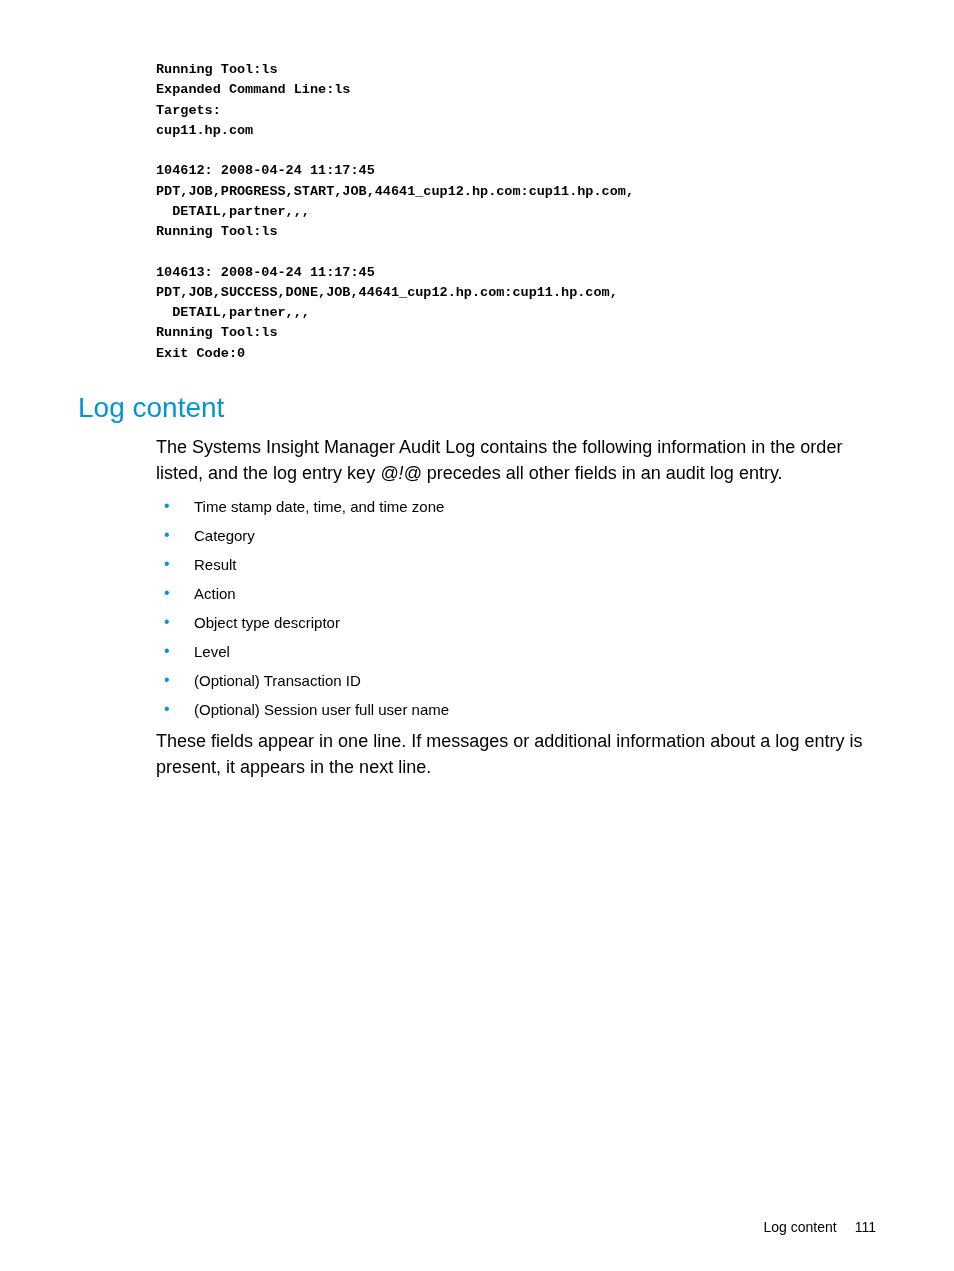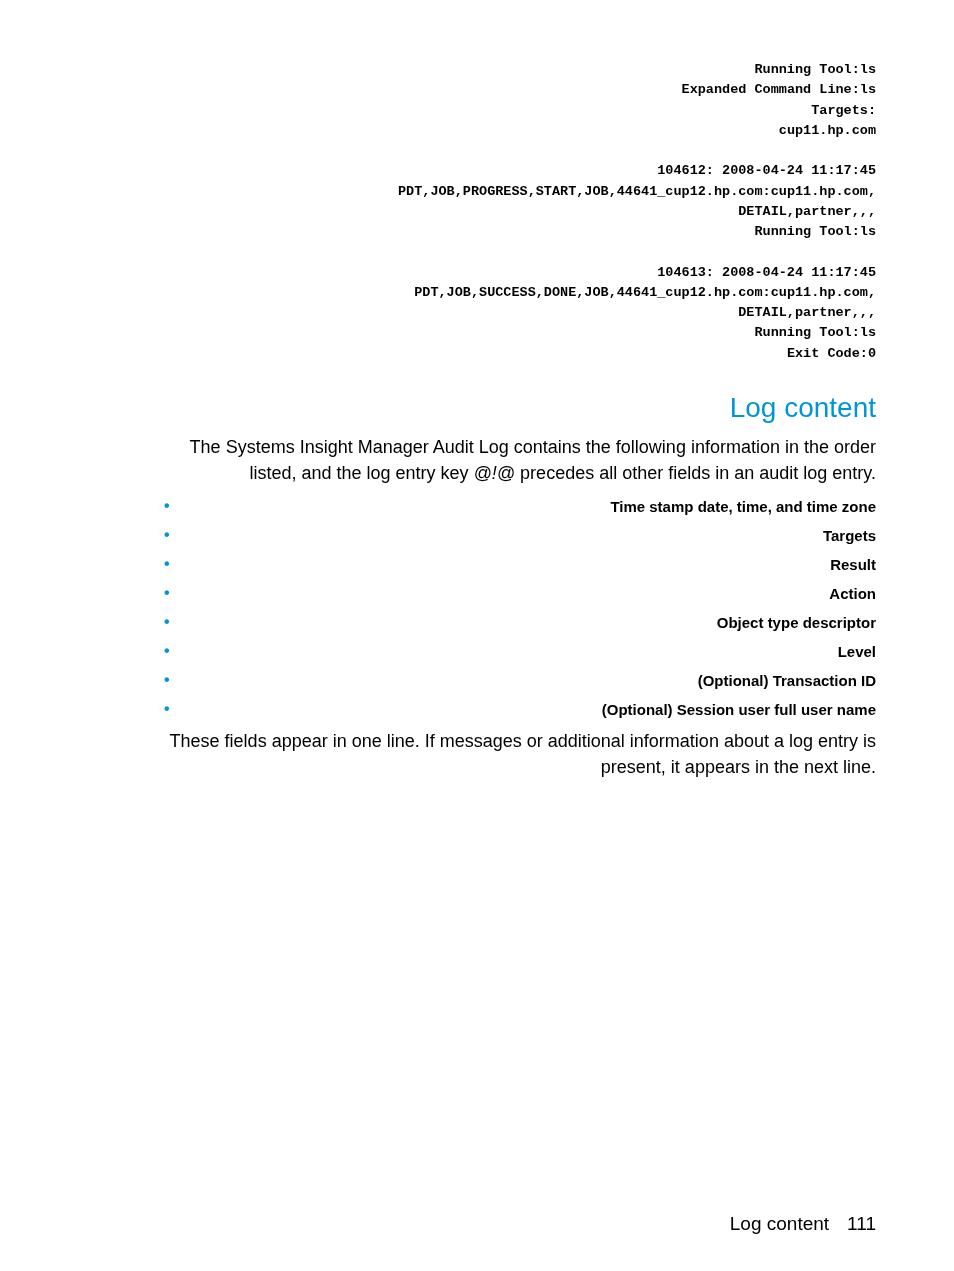--- a/index.html
+++ b/index.html
@@ -1,15 +1,15 @@
 <!DOCTYPE html>
 <html><head>
 <meta charset="utf-8">
 <style>
-  * { margin: 0; padding: 0; box-sizing: border-box; text-align: right; }
+  * { margin: 0; padding: 0; box-sizing: border-box; }
   body {
     width: 954px;
     height: 1271px;
     background: #ffffff;
     font-family: Arial, Helvetica, sans-serif;
     color: #000000;
     position: relative;
   }
   .page {
     padding: 60px 78px 0 78px;
@@ -39,21 +39,20 @@
     color: #000000;
   }
   .body-text .key {
     font-style: italic;
   }
   .bullet-list {
     list-style: none;
     margin-left: 78px;
     margin-top: 10px;
     margin-bottom: 6px;
-    font-weight: bold;
   }
   .bullet-list li {
     position: relative;
     padding-left: 38px;
     font-size: 15px;
     line-height: 1.4;
     margin-bottom: 8px;
     color: #000000;
   }
   .bullet-list li::before {
@@ -62,21 +61,21 @@
     left: 8px;
     top: 0;
     color: #0096d6;
     font-size: 16px;
     line-height: 1.3;
   }
   .footer {
     position: absolute;
     bottom: 36px;
     right: 78px;
-    font-size: 19px;
+    font-size: 14px;
     color: #000000;
   }
   .footer .label {
     margin-right: 18px;
   }
 </style>
 </head>
 <body>
 
 <div class="page">
@@ -98,21 +97,21 @@
 Exit Code:0</div>
 
   <h2 class="section-heading">Log content</h2>
 
   <p class="body-text">
     <span>The Systems Insight Manager Audit Log contains the following information in the order listed, and the log entry key </span><span class="key">@!@</span><span> precedes all other fields in an audit log entry.</span>
   </p>
 
   <ul class="bullet-list">
     <li>Time stamp date, time, and time zone</li>
-    <li>Targets</li>
+    <li>Category</li>
     <li>Result</li>
     <li>Action</li>
     <li>Object type descriptor</li>
     <li>Level</li>
     <li>(Optional) Transaction ID</li>
     <li>(Optional) Session user full user name</li>
   </ul>
 
   <p class="body-text">These fields appear in one line. If messages or additional information about a log entry is present, it appears in the next line.</p>
 

